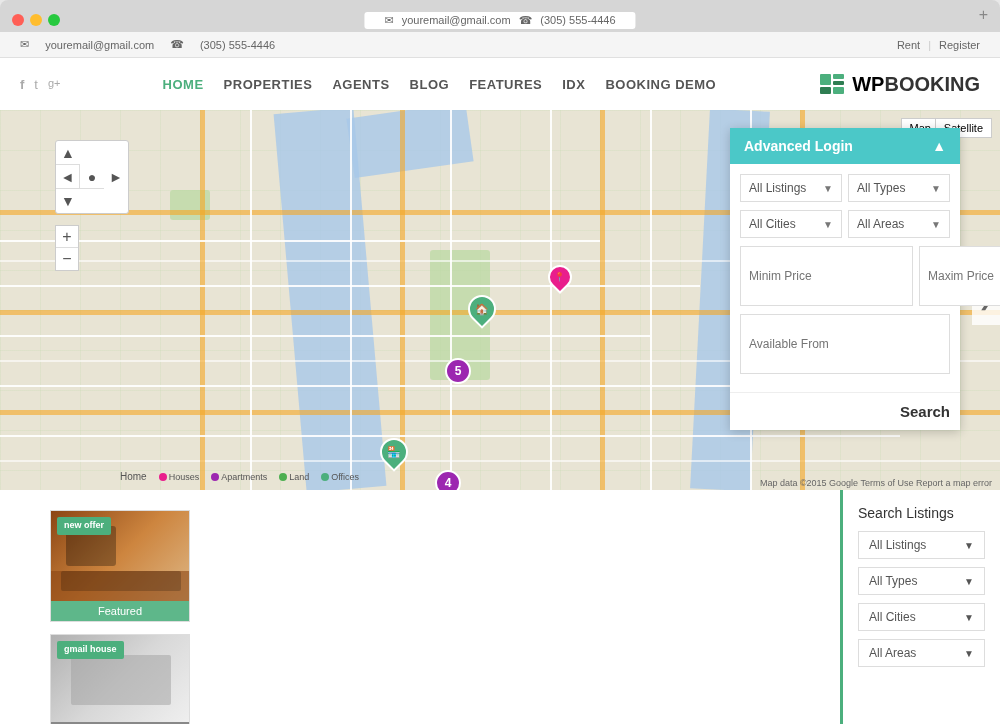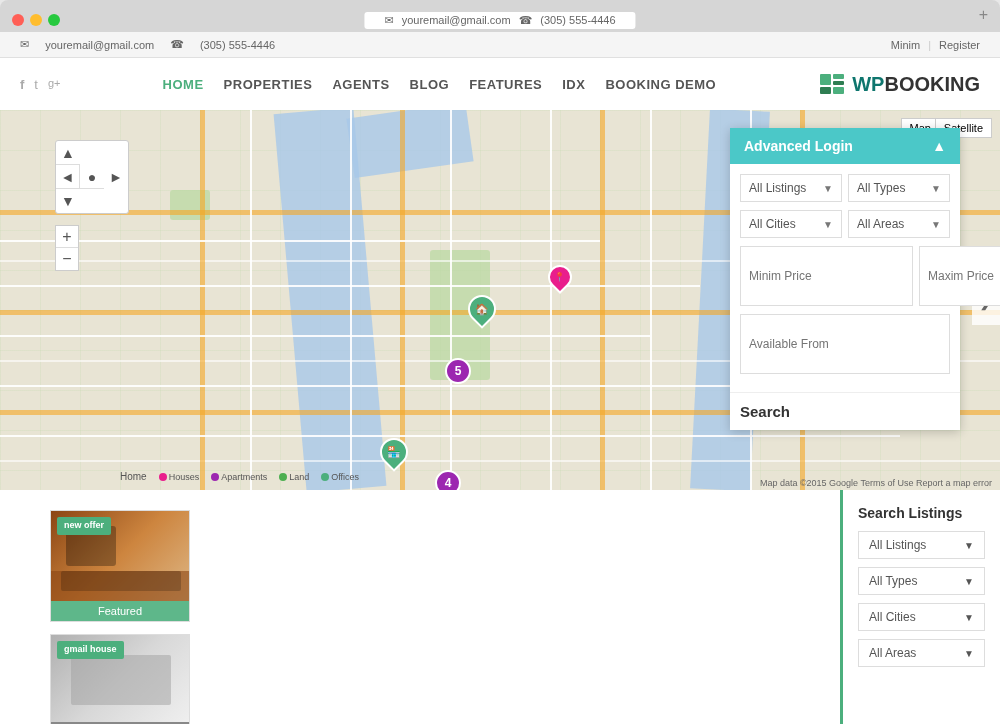--- a/index.html
+++ b/index.html
@@ -228,21 +228,21 @@
     }
     .adv-search-btn {
       width: 100%;
       padding: 10px;
       background: white;
       border: none;
       font-size: 15px;
       font-weight: 600;
       color: #333;
       cursor: pointer;
-      text-align: left;
+      text-align: right;
       border-top: 1px solid #eee;
     }
     .chevron-down { font-size: 10px; color: #777; }
     .collapse-btn { cursor: pointer; color: white; font-size: 14px; }
 
     
     .map-legend {
       position: absolute;
       bottom: 8px;
       left: 120px;
@@ -313,21 +313,21 @@
     }
 
     
     .search-listings {
       width: 160px;
       padding: 15px;
       border-left: 3px solid #4caf7d;
     }
     .search-listings-title {
       font-size: 14px;
-      font-weight: bold;
+      font-weight: normal;
       color: #333;
       margin-bottom: 10px;
     }
     .listing-select {
       width: 100%;
       padding: 6px 10px;
       border: 1px solid #ddd;
       font-size: 12px;
       color: #555;
       background: white;
@@ -425,21 +425,21 @@
 <div class="site-wrapper">
 
   <div class="top-bar">
     <div class="top-bar-left">
       <span>✉</span>
       <a href="#">youremail@gmail.com</a>
       <span>☎</span>
       <a href="#">(305) 555-4446</a>
     </div>
     <div class="top-bar-right">
-      <a href="#">Minim</a>
+      <a href="#">Rent</a>
       <span class="divider">|</span>
       <a href="#">Register</a>
     </div>
   </div>
 
   <div class="nav-bar">
     <div class="nav-social">
       <a href="#" style="color:#aaa;font-size:13px;font-weight:bold;">f</a>
       <a href="#" style="color:#aaa;font-size:13px;">t</a>
       <a href="#" style="color:#aaa;font-size:11px;">g+</a>
@@ -454,21 +454,21 @@
       <a href="#">BOOKING DEMO</a>
     </div>
     <div class="nav-logo">
       <svg class="logo-icon" viewBox="0 0 28 28" xmlns="http://www.w3.org/2000/svg">
         <rect x="2" y="4" width="11" height="11" fill="#4caf7d" rx="1"></rect>
         <rect x="15" y="4" width="11" height="5" fill="#4caf7d" rx="1"></rect>
         <rect x="15" y="11" width="11" height="4" fill="#2e7d52" rx="1"></rect>
         <rect x="2" y="17" width="11" height="7" fill="#2e7d52" rx="1"></rect>
         <rect x="15" y="17" width="11" height="7" fill="#4caf7d" rx="1"></rect>
       </svg>
-      <span><span style="color:#0f766e;font-weight:bold;">WP</span><span style="font-weight:bold;color:#333;">BOOKING</span></span>
+      <span><span style="color:#000000;font-weight:bold;">WP</span><span style="font-weight:bold;color:#333;">BOOKING</span></span>
     </div>
   </div>
 
   <div class="map-area">
 
     <div class="map-canvas"></div>
 
     <div class="water-body" style="left:290px;top:0;width:80px;height:380px;transform:rotate(-5deg);"></div>
     <div class="water-body" style="left:700px;top:0;width:60px;height:380px;transform:rotate(3deg);"></div>
     <div class="water-body" style="left:350px;top:0;width:120px;height:60px;transform:rotate(-8deg);"></div>

